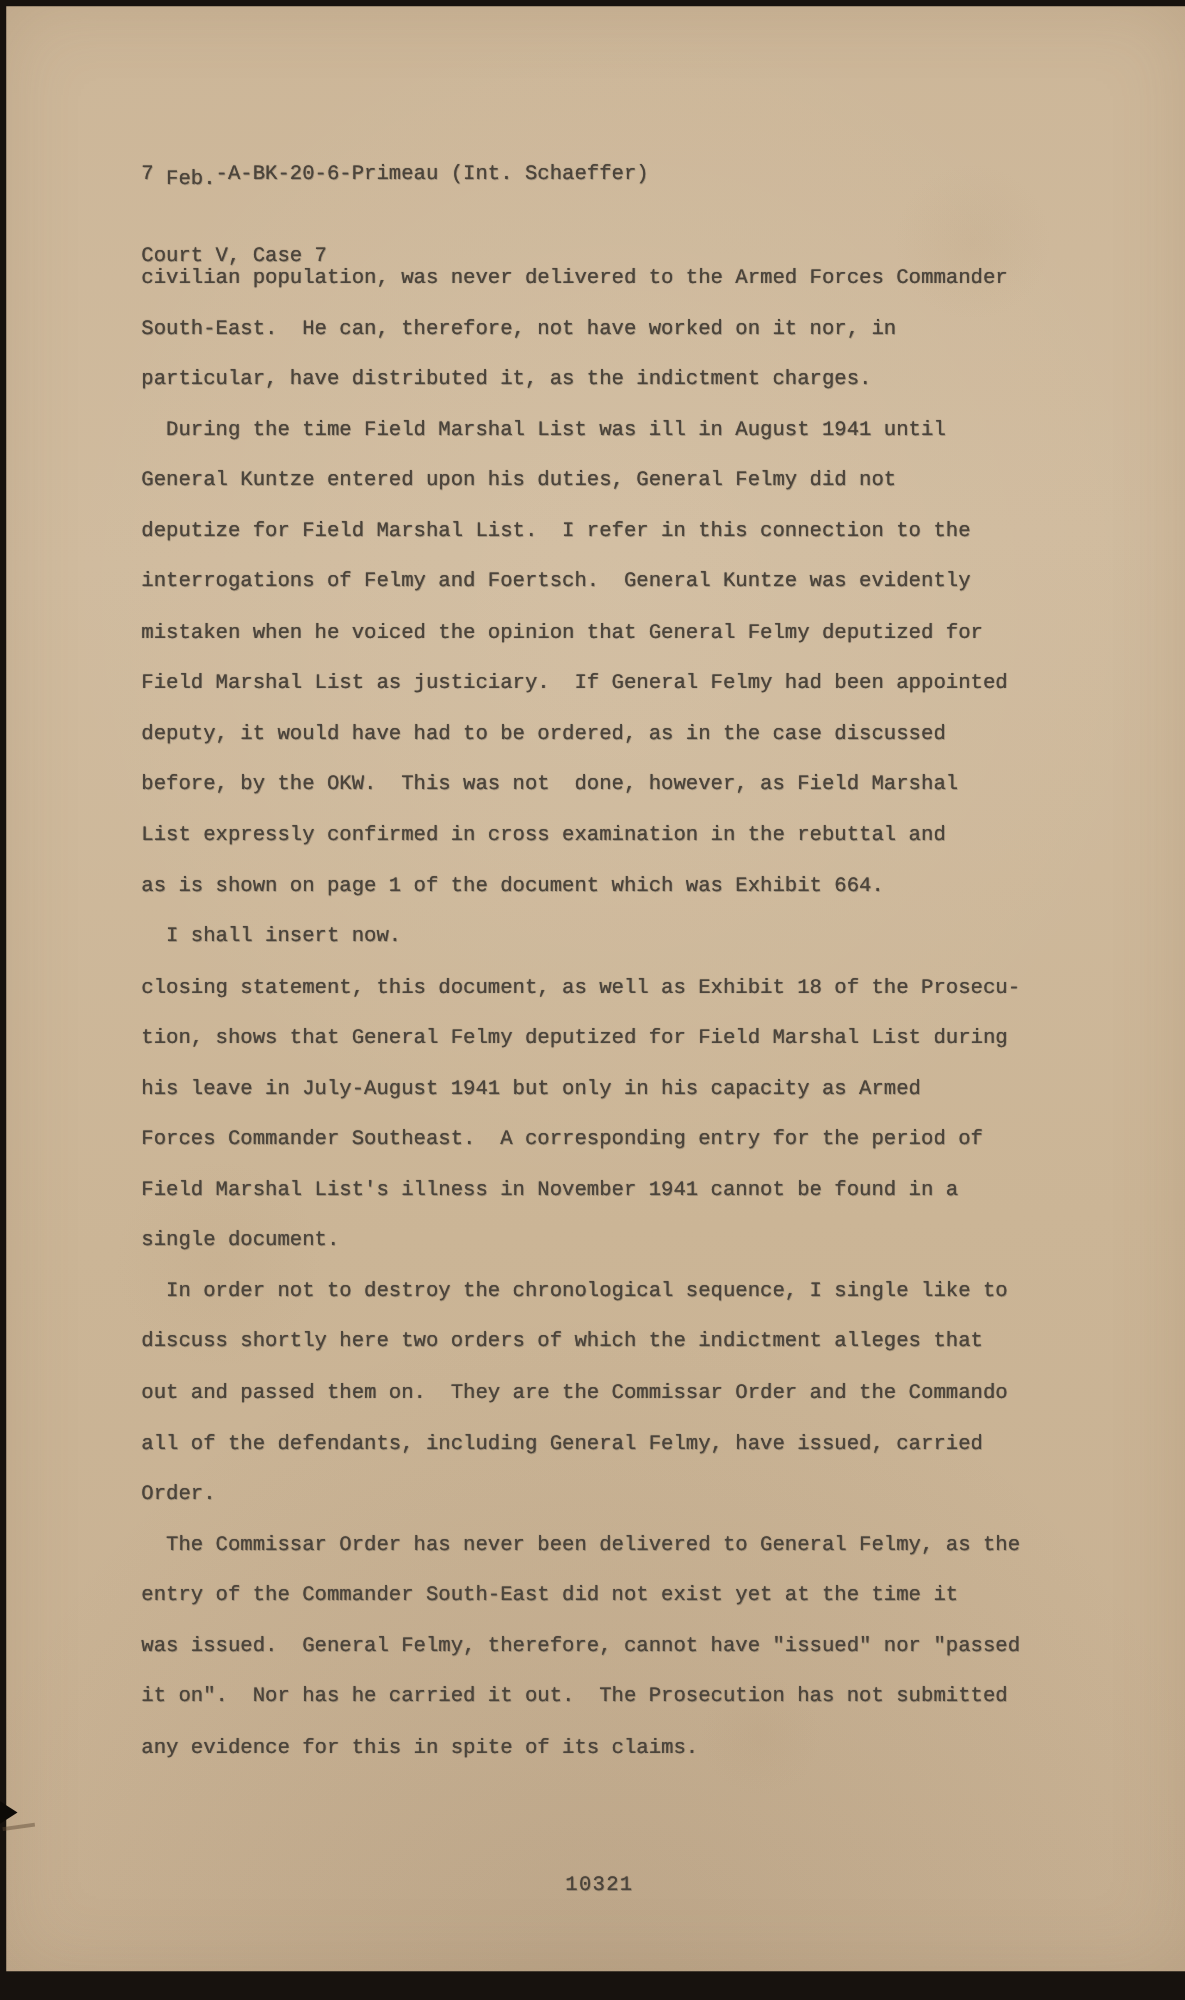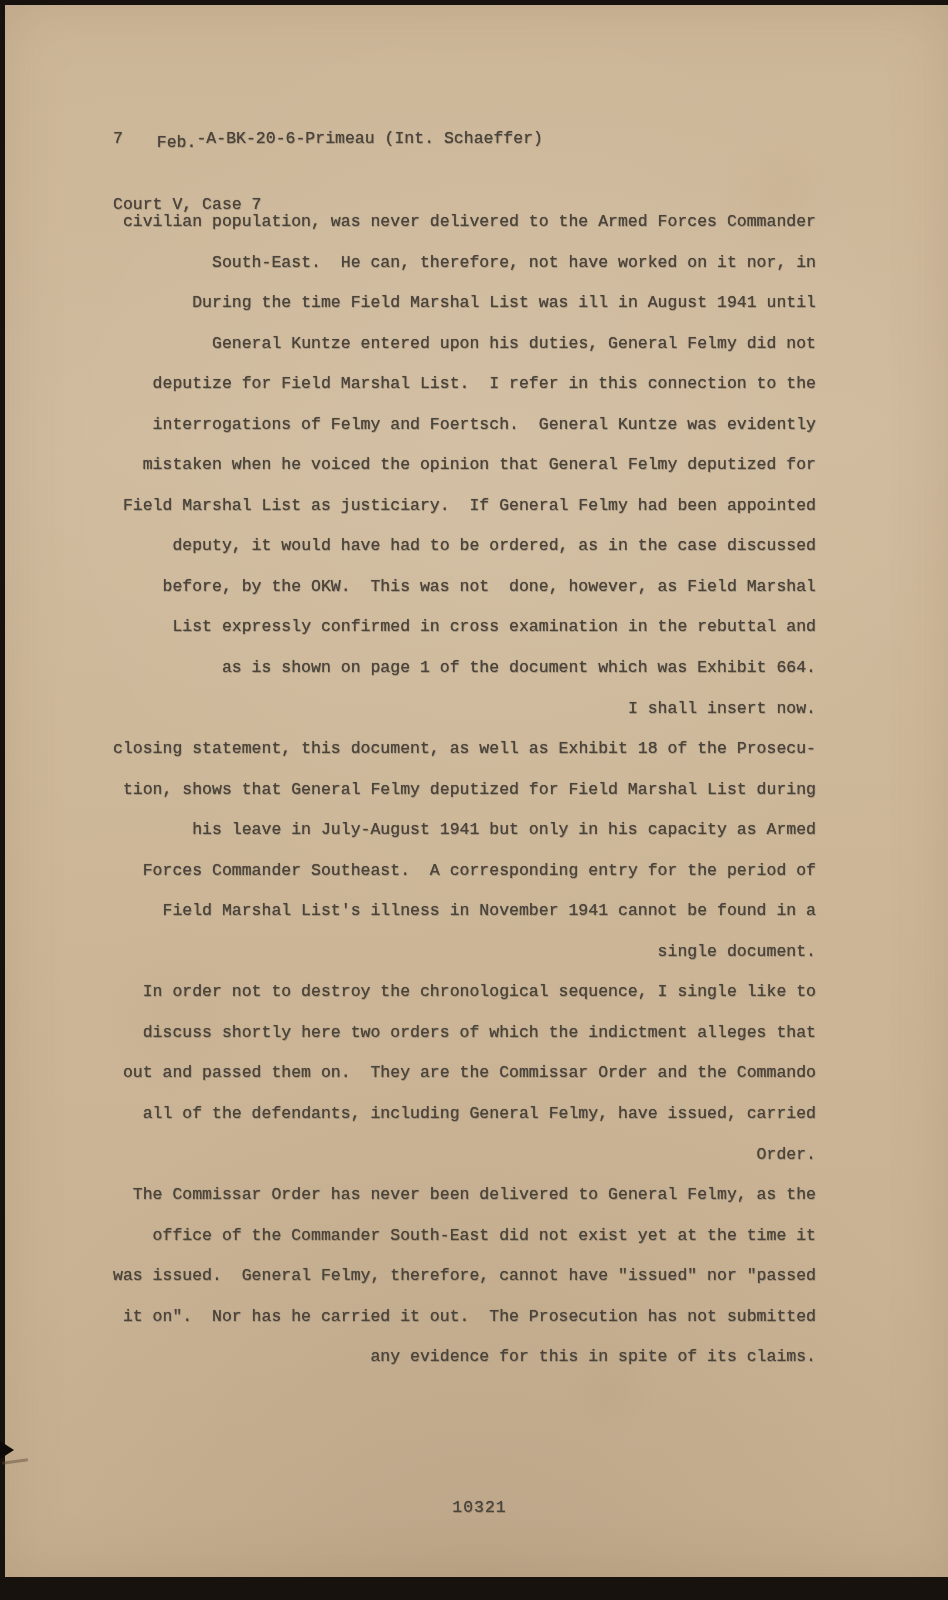--- a/index.html
+++ b/index.html
@@ -40,29 +40,27 @@
     position: absolute;
     left: 113px;
     top: 84px;
     font-size: 16.5px;
     line-height: 22px;
     white-space: pre;
   }
   .sub-shift {
     display: inline-block;
     transform: translateY(4px);
-    margin-left: 24px;
   }
   .body-block {
     position: absolute;
     left: 113px;
     top: 202px;
     font-size: 16.5px;
     line-height: 40.55px;
-    text-align: right;
   }
   .text-line {
     white-space: pre;
     height: 40.55px;
   }
   .page-number {
     position: absolute;
     left: 0;
     right: 0;
     top: 1498px;
@@ -97,20 +95,21 @@
 <div class="paper"></div>
 
 <div class="header-block ink">
   <div><span>7 </span><span class="sub-shift">Feb.</span><span>-A-BK-20-6-Primeau (Int. Schaeffer)</span></div>
   <div>Court V, Case 7</div>
 </div>
 
 <div class="body-block ink">
     <div class="text-line">civilian population, was never delivered to the Armed Forces Commander</div>
     <div class="text-line">South-East.  He can, therefore, not have worked on it nor, in</div>
+    <div class="text-line">particular, have distributed it, as the indictment charges.</div>
     <div class="text-line">  During the time Field Marshal List was ill in August 1941 until</div>
     <div class="text-line">General Kuntze entered upon his duties, General Felmy did not</div>
     <div class="text-line">deputize for Field Marshal List.  I refer in this connection to the</div>
     <div class="text-line">interrogations of Felmy and Foertsch.  General Kuntze was evidently</div>
     <div class="text-line">mistaken when he voiced the opinion that General Felmy deputized for</div>
     <div class="text-line">Field Marshal List as justiciary.  If General Felmy had been appointed</div>
     <div class="text-line">deputy, it would have had to be ordered, as in the case discussed</div>
     <div class="text-line">before, by the OKW.  This was not  done, however, as Field Marshal</div>
     <div class="text-line">List expressly confirmed in cross examination in the rebuttal and</div>
     <div class="text-line">as is shown on page 1 of the document which was Exhibit 664.</div>
@@ -120,21 +119,21 @@
     <div class="text-line">his leave in July-August 1941 but only in his capacity as Armed</div>
     <div class="text-line">Forces Commander Southeast.  A corresponding entry for the period of</div>
     <div class="text-line">Field Marshal List's illness in November 1941 cannot be found in a</div>
     <div class="text-line">single document.</div>
     <div class="text-line">  In order not to destroy the chronological sequence, I single like to</div>
     <div class="text-line">discuss shortly here two orders of which the indictment alleges that</div>
     <div class="text-line">out and passed them on.  They are the Commissar Order and the Commando</div>
     <div class="text-line">all of the defendants, including General Felmy, have issued, carried</div>
     <div class="text-line">Order.</div>
     <div class="text-line">  The Commissar Order has never been delivered to General Felmy, as the</div>
-    <div class="text-line">office of the Commander South-East did not exist yet at the time it</div>
+    <div class="text-line">entry of the Commander South-East did not exist yet at the time it</div>
     <div class="text-line">was issued.  General Felmy, therefore, cannot have "issued" nor "passed</div>
     <div class="text-line">it on".  Nor has he carried it out.  The Prosecution has not submitted</div>
     <div class="text-line">any evidence for this in spite of its claims.</div>
   </div>
 
 <div class="page-number ink">10321</div>
 
 <div class="edge-arrow"></div>
 <div class="edge-crease"></div>
 

